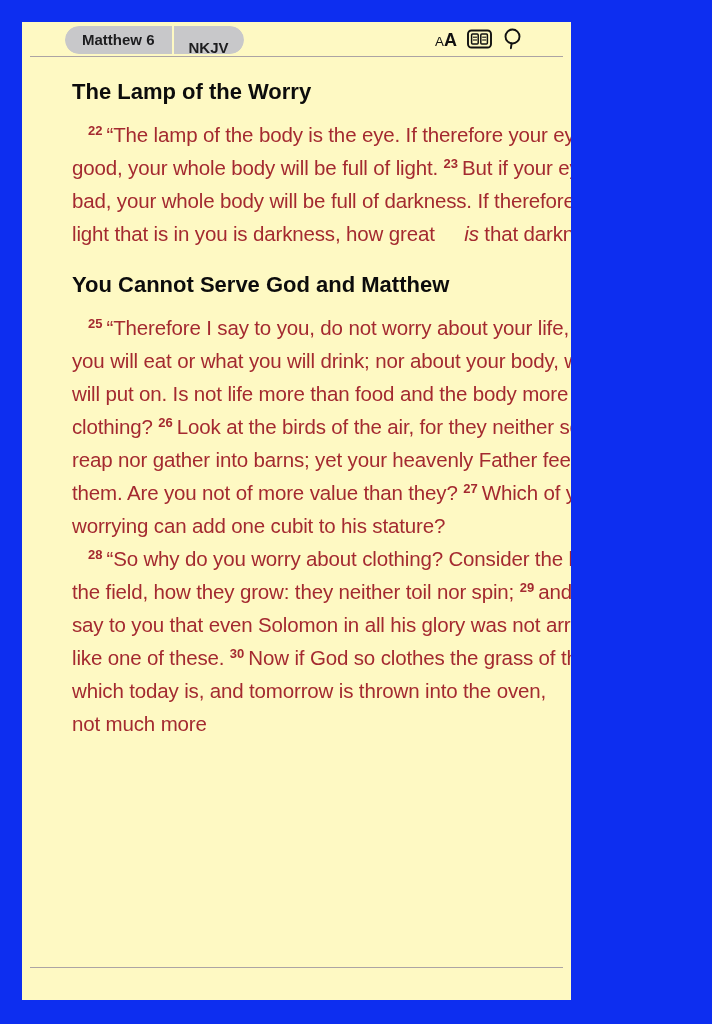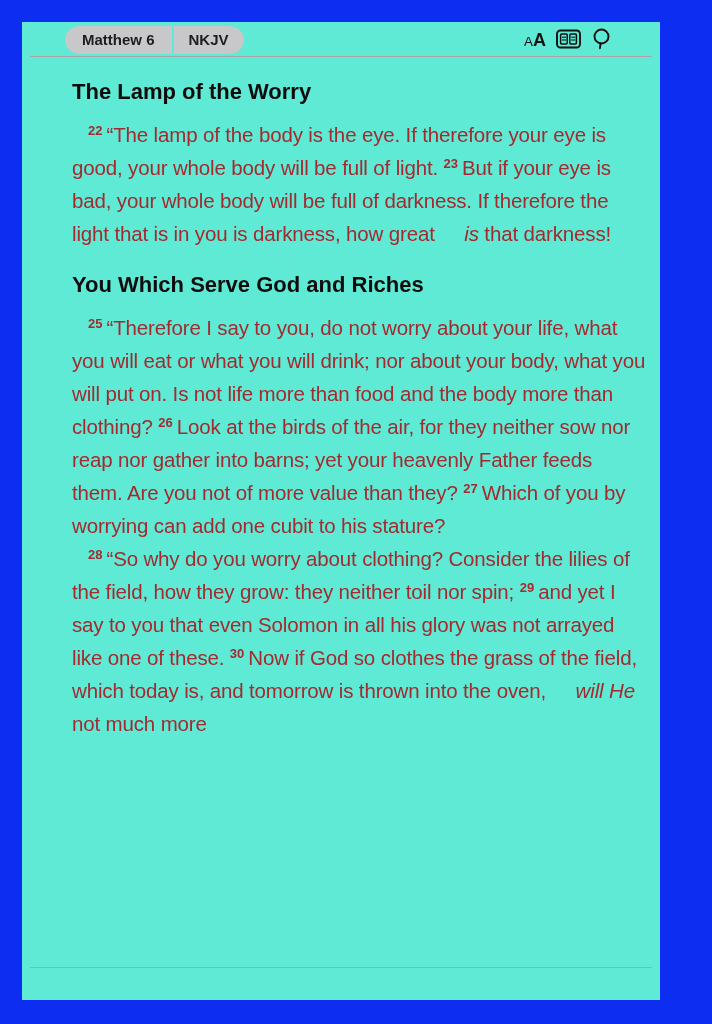--- a/index.html
+++ b/index.html
@@ -12,38 +12,38 @@
   }
   *{box-sizing:border-box;}
   html,body{margin:0;padding:0;}
   body{
     width:712px;height:1024px;position:relative;
     background:var(--frame-blue);
     font-family:"Liberation Sans", sans-serif;
     overflow:hidden;
   }
   .page{
-    position:absolute;left:22px;top:22px;width:638px;height:978px;
-    background:#5eead4;overflow:hidden;
+    position:absolute;left:22px;top:22px;width:549px;height:978px;
+    background:#fef9c3;overflow:hidden;
   }
   
   .toolbar{
     position:absolute;top:0;left:0;right:0;height:34px;
     display:flex;align-items:center;justify-content:space-between;
     padding:2px 48px 0 43px;
   }
   .nav-pill{display:flex;height:28px;border-radius:14px;overflow:hidden;gap:2px;}
   .seg{
     border:none;background:var(--pill-bg);color:var(--pill-text);
     font-family:"Liberation Sans", sans-serif;
     font-weight:700;font-size:15px;line-height:28px;
     padding:0 17px;cursor:pointer;
   }
   .seg.first{border-radius:14px 0 0 14px;}
-  .seg.last{border-radius:0 14px 14px 0;padding:0 15px;}
+  .seg.last{border-radius:0 14px 14px 0;padding:8px 15px;}
   .toolbar-right{display:flex;align-items:center;gap:10px;}
   .icon-btn{
     border:none;background:transparent;padding:0;margin:0;cursor:pointer;
     display:flex;align-items:flex-end;color:#111;
     font-family:"Liberation Sans", sans-serif;
   }
   .aa .a-big{font-size:18px;font-weight:700;line-height:18px;}
   
   .hairline{position:absolute;left:8px;right:8px;height:1px;background:var(--hairline);}
   .hairline.top{top:34px;}
@@ -107,20 +107,20 @@
         </span>
       </button>
     </div>
   </div>
 
   <div class="hairline top"></div>
 
   <div class="reader" id="reader-content">
       <h2 class="section-heading">The Lamp of the Worry</h2>
       <p class="verse-para indent"><sup class="verse-num">22</sup><span class="red">“The lamp of the body is the eye. If therefore your eye is good, your whole body will be full of light. </span><sup class="verse-num">23</sup><span class="red">But if your eye is bad, your whole body will be full of darkness. If therefore the light that is in you is darkness, how great </span><span class="red-italic">is</span><span class="red"> that darkness!</span></p>
-      <h2 class="section-heading">You Which Serve God and Riches</h2>
+      <h2 class="section-heading">You Cannot Serve God and Matthew</h2>
       <p class="verse-para indent"><sup class="verse-num">25</sup><span class="red">“Therefore I say to you, do not worry about your life, what you will eat or what you will drink; nor about your body, what you will put on. Is not life more than food and the body more than clothing? </span><sup class="verse-num">26</sup><span class="red">Look at the birds of the air, for they neither sow nor reap nor gather into barns; yet your heavenly Father feeds them. Are you not of more value than they? </span><sup class="verse-num">27</sup><span class="red">Which of you by worrying can add one cubit to his stature?</span></p>
       <p class="verse-para indent"><sup class="verse-num">28</sup><span class="red">“So why do you worry about clothing? Consider the lilies of the field, how they grow: they neither toil nor spin; </span><sup class="verse-num">29</sup><span class="red">and yet I say to you that even Solomon in all his glory was not arrayed like one of these. </span><sup class="verse-num">30</sup><span class="red">Now if God so clothes the grass of the field, which today is, and tomorrow is thrown into the oven, </span><span class="red-italic">will He</span><span class="red"> not much more </span></p>
     </div>
 
   <div class="hairline bottom"></div>
 
 </div>
 
 </body></html>

